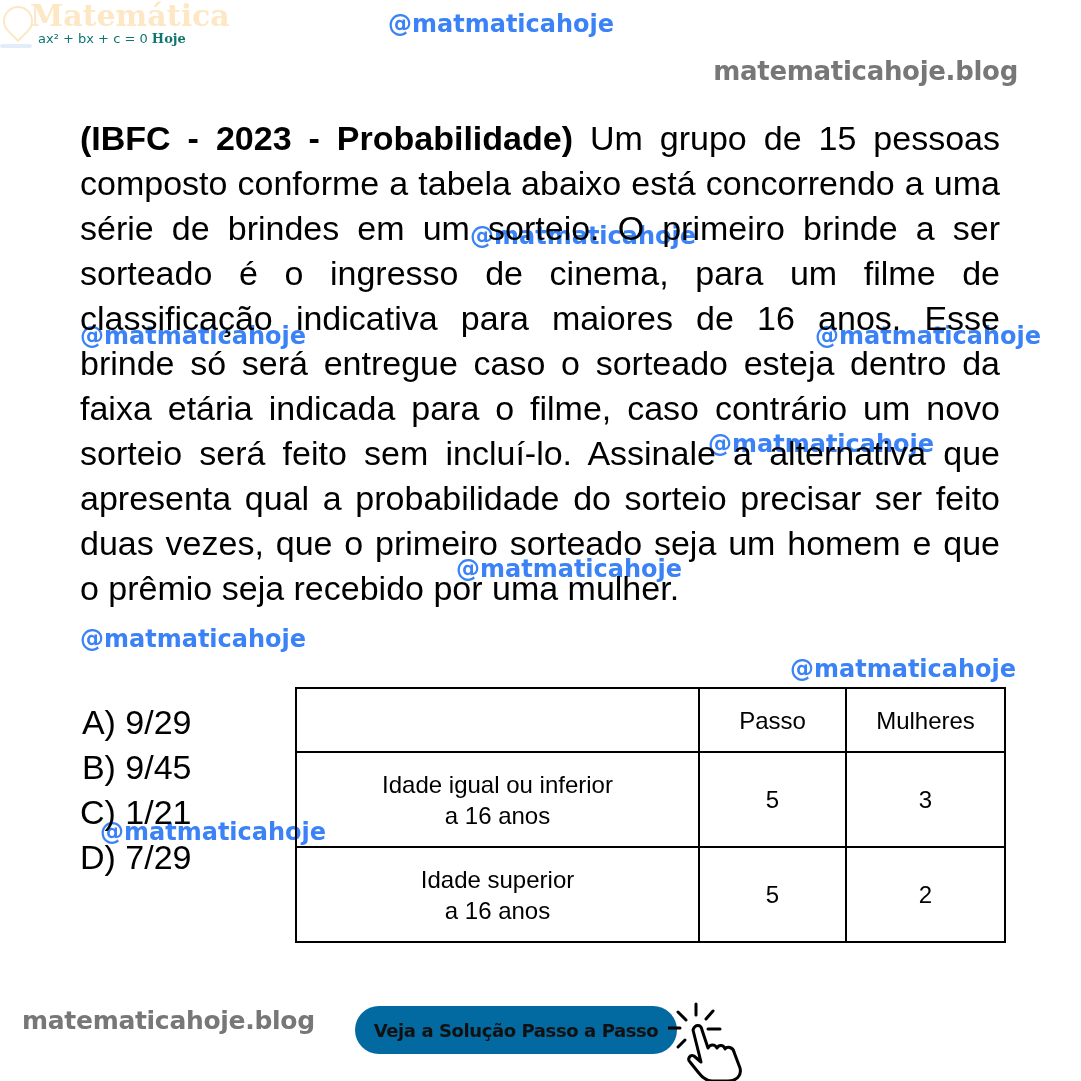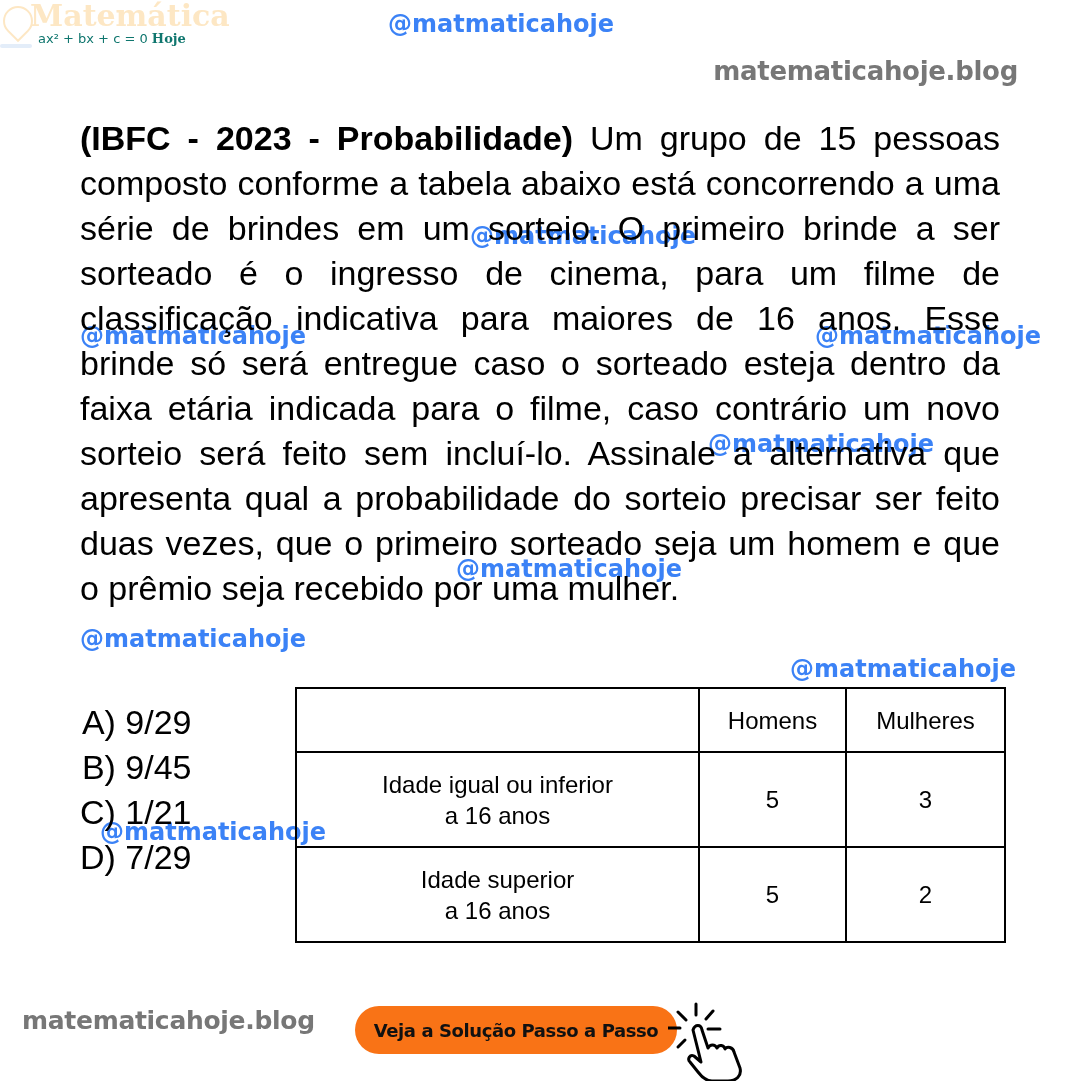--- a/index.html
+++ b/index.html
@@ -24,21 +24,21 @@
   .options { position:absolute; left:80px; top:700px; font-size:34px; line-height:45px; z-index:2; }
   .options div { white-space:nowrap;text-align:right; }
 
   table.data { position:absolute; left:295px; top:687px; border-collapse:collapse; font-size:24px; z-index:2; }
   table.data td { border:2px solid #000; text-align:center; vertical-align:middle; padding:0; line-height:31px; }
   table.data tr.h td { height:62px; }
   table.data tr.r td { height:93px; }
   .c0 { width:401px; } .c1 { width:145px; } .c2 { width:157px;margin-top:28px; }
 
   .site-bottom { position:absolute; left:22px; top:1006px; font-family:"DejaVu Sans", sans-serif; font-weight:bold; font-size:25px; color:#777; letter-spacing:-0.3px; }
-  .cta { position:absolute; left:355px; top:1006px; width:322px; height:48px; background:#f97316; border-radius:24px; display:flex; align-items:center; justify-content:center; font-family:"DejaVu Sans", sans-serif; font-weight:bold; font-size:18px; color:#111; letter-spacing:-0.4px; cursor:pointer; }
+  .cta { position:absolute; left:355px; top:1006px; width:322px; height:48px; background:#0369a1; border-radius:24px; display:flex; align-items:center; justify-content:center; font-family:"DejaVu Sans", sans-serif; font-weight:bold; font-size:18px; color:#111; letter-spacing:-0.4px; cursor:pointer; }
   .hand { position:absolute; left:668px; top:1002px; width:90px; height:79px; }
 </style>
 </head>
 <body>
 
 <div class="logo">
   <div class="logo-pin"></div>
   <div class="logo-base"></div>
   <div class="logo-title">Matemática</div>
   <div class="logo-sub">
@@ -65,21 +65,21 @@
   <div>A) 9/29</div>
   <div>B) 9/45</div>
   <div>C) 1/21</div>
   <div>D) 7/29</div>
 </div>
 
 <table class="data">
   <tbody>
       <tr class="h">
     <td class="c0"></td>
-    <td class="c1">Homens</td>
+    <td class="c1">Passo</td>
     <td class="c2">Mulheres</td>
   </tr>
   <tr class="r">
     <td class="c0">
       <div>Idade igual ou inferior</div>
       <div>a 16 anos</div>
     </td>
     <td class="c1">5</td>
     <td class="c2">3</td>
   </tr>

